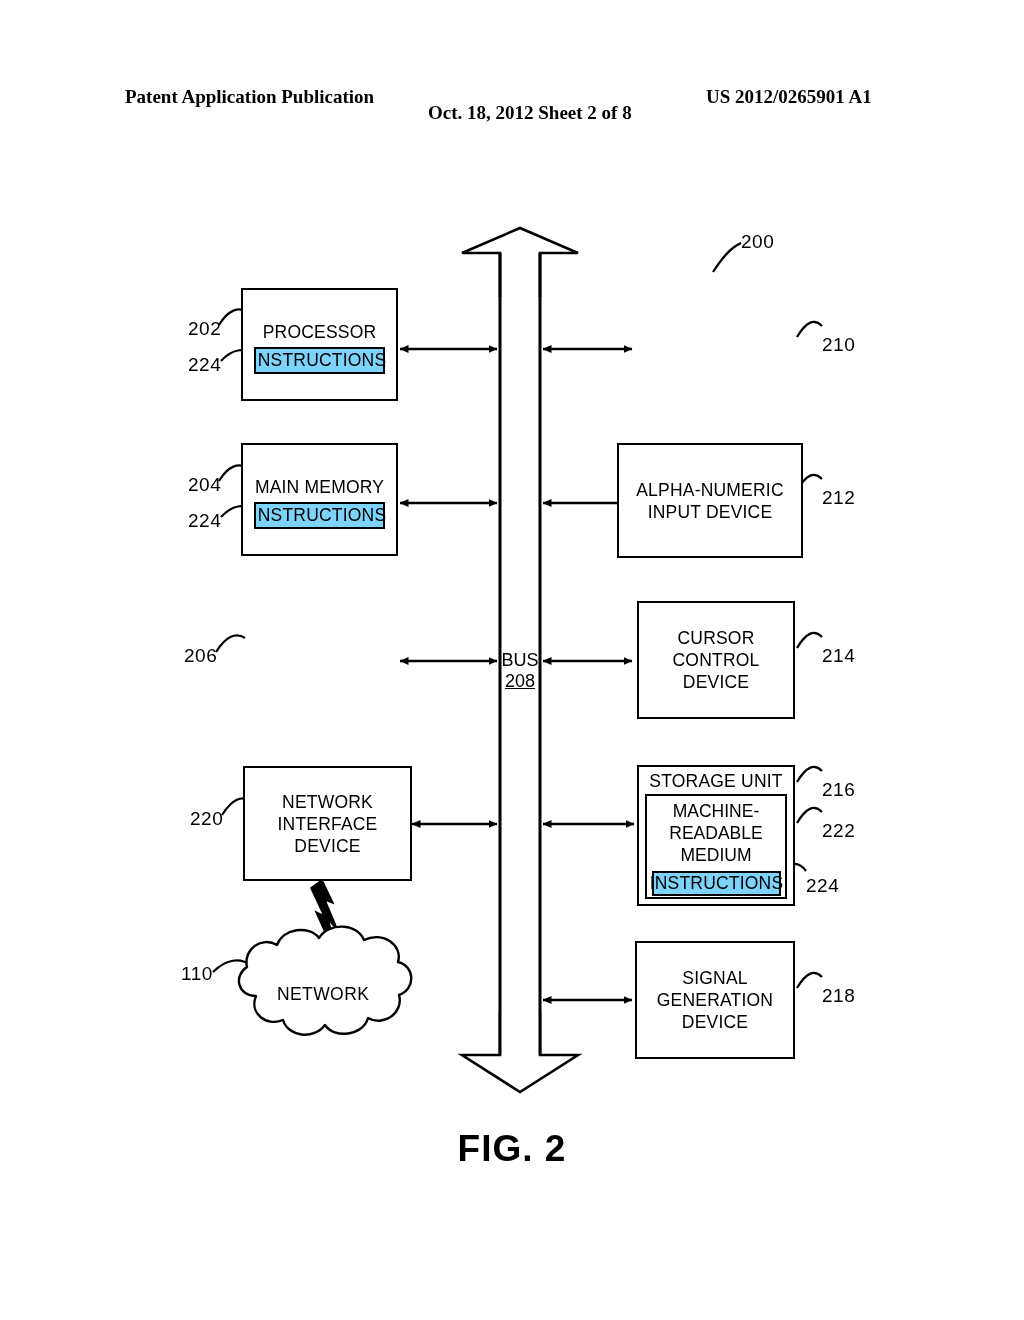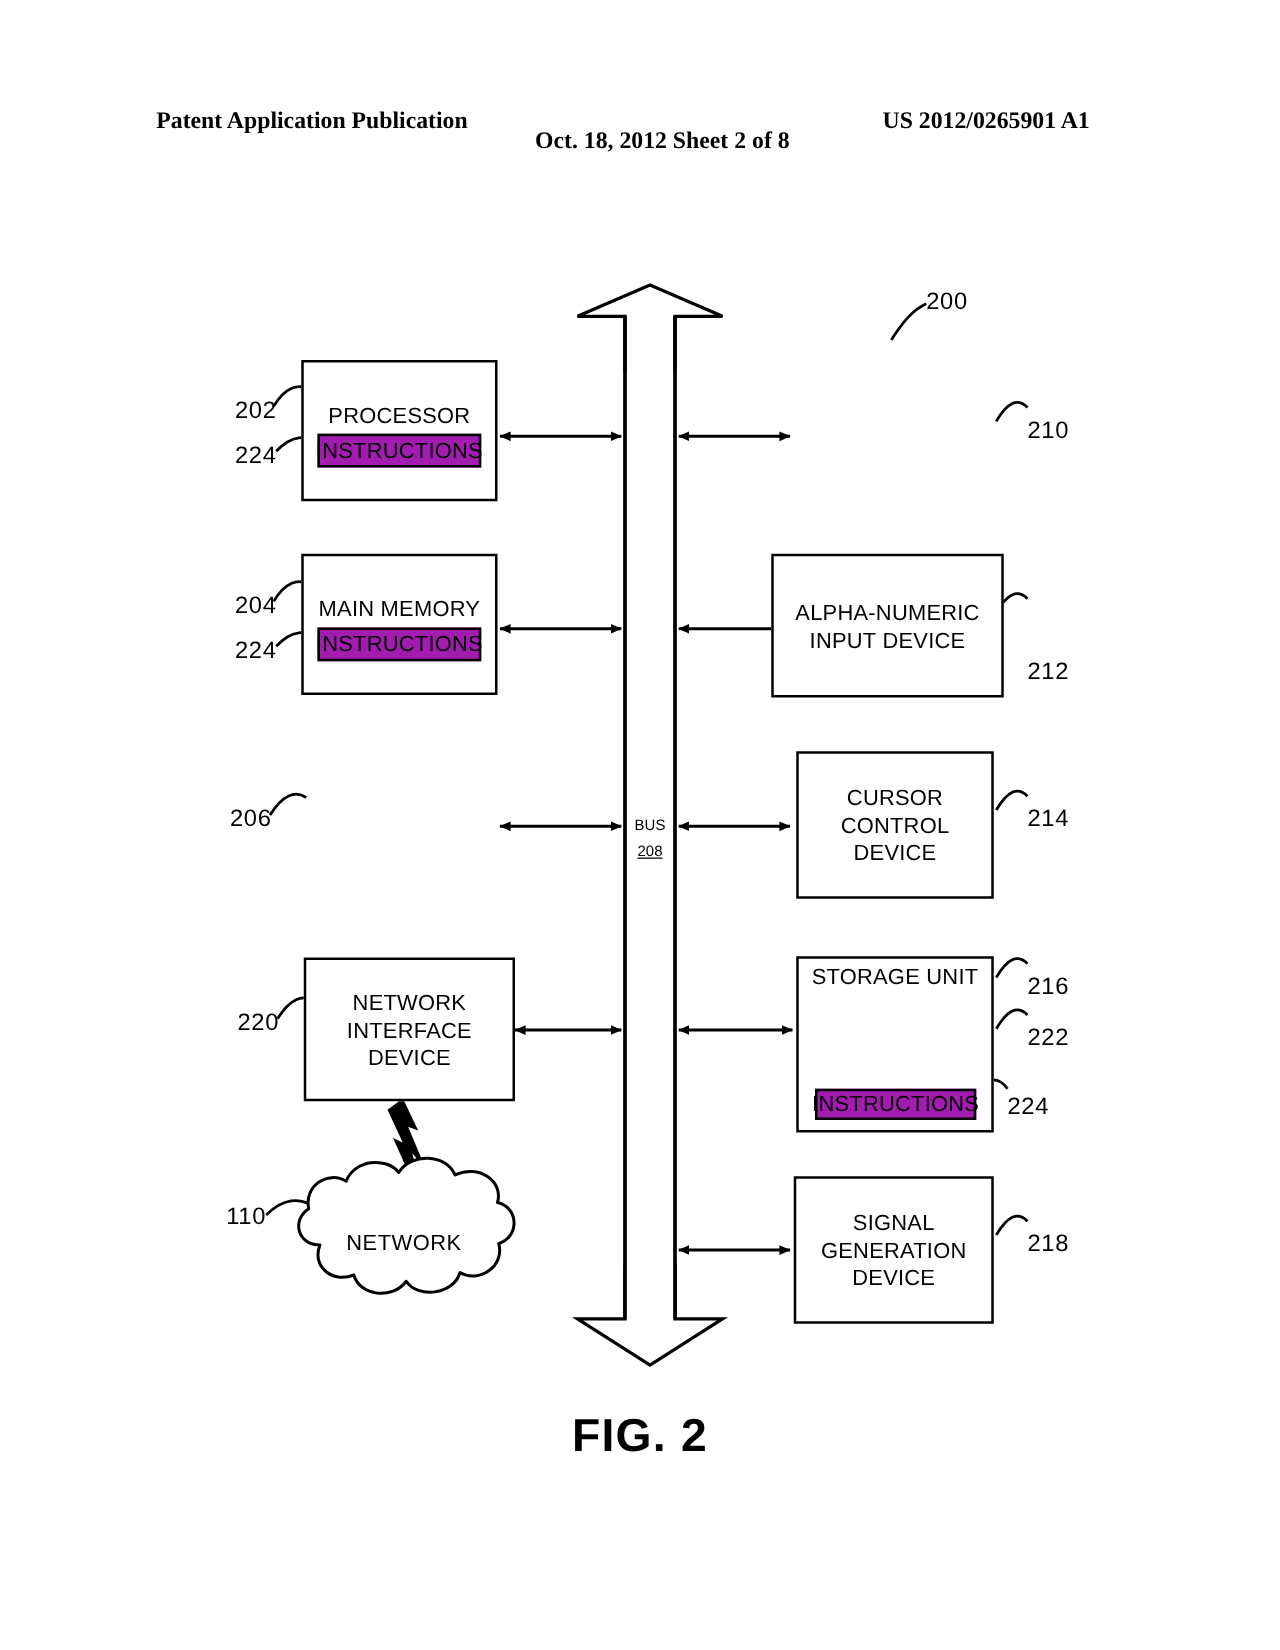--- a/index.html
+++ b/index.html
@@ -65,21 +65,21 @@
   .node-label {
     display: block;
     white-space: pre-line;
   }
 
   
   .instr-box {
     position: absolute;
     box-sizing: border-box;
     border: 2px solid #000;
-    background: #a21caf;
+    background: #7dd3fc;
     display: flex;
     align-items: center;
     justify-content: center;
     font-size: 17.5px;
     letter-spacing: 0.2px;
   }
 
   
   .mrm-box {
     position: absolute;
@@ -101,21 +101,21 @@
     position: absolute;
     font-size: 19px;
     letter-spacing: 0.5px;
     white-space: nowrap;
   }
 
   
   .bus-text {
     position: absolute;
     text-align: center;
-    font-size: 12px;
+    font-size: 18px;
     line-height: 21px;
     white-space: nowrap;
   }
   .bus-text .bus-num { text-decoration: underline; }
 
   
   .cloud-label {
     position: absolute;
     font-size: 17.5px;
     letter-spacing: 0.4px;
@@ -268,20 +268,25 @@
   <div class="node-box" style="left:637px; top:601px; width:158px; height:118px;">
     <span class="node-label">CURSOR
 CONTROL
 DEVICE</span>
   </div>
 
   <div class="node-box" style="left:637px; top:765px; width:158px; height:141px; justify-content:flex-start; padding-top:3px;">
     <span class="node-label">STORAGE UNIT</span>
   </div>
 
+  <div class="mrm-box" style="left:645px; top:794px; width:142px; height:105px;">
+    <span class="node-label">MACHINE-
+READABLE
+MEDIUM</span>
+  </div>
 
   <div class="instr-box" style="left:652px; top:871px; width:129px; height:25px;">
     <span>INSTRUCTIONS</span>
   </div>
 
   <div class="node-box" style="left:635px; top:941px; width:160px; height:118px;">
     <span class="node-label">SIGNAL
 GENERATION
 DEVICE</span>
   </div>
@@ -301,21 +306,21 @@
   <div class="ref-num" style="left:188px; top:474px;">204</div>
   <div class="ref-num" style="left:188px; top:510px;">224</div>
 
   <div class="ref-num" style="left:184px; top:645px;">206</div>
 
   <div class="ref-num" style="left:190px; top:808px;">220</div>
 
   <div class="ref-num" style="left:181px; top:963px;">110</div>
 
   <div class="ref-num" style="left:822px; top:334px;">210</div>
-  <div class="ref-num" style="left:822px; top:487px;margin-top:40px;">212</div>
+  <div class="ref-num" style="left:822px; top:487px;">212</div>
   <div class="ref-num" style="left:822px; top:645px;">214</div>
   <div class="ref-num" style="left:822px; top:779px;">216</div>
   <div class="ref-num" style="left:822px; top:820px;">222</div>
   <div class="ref-num" style="left:806px; top:875px;">224</div>
   <div class="ref-num" style="left:822px; top:985px;">218</div>
 
   <div id="fig-caption">FIG. 2</div>
 
 </div>
 

